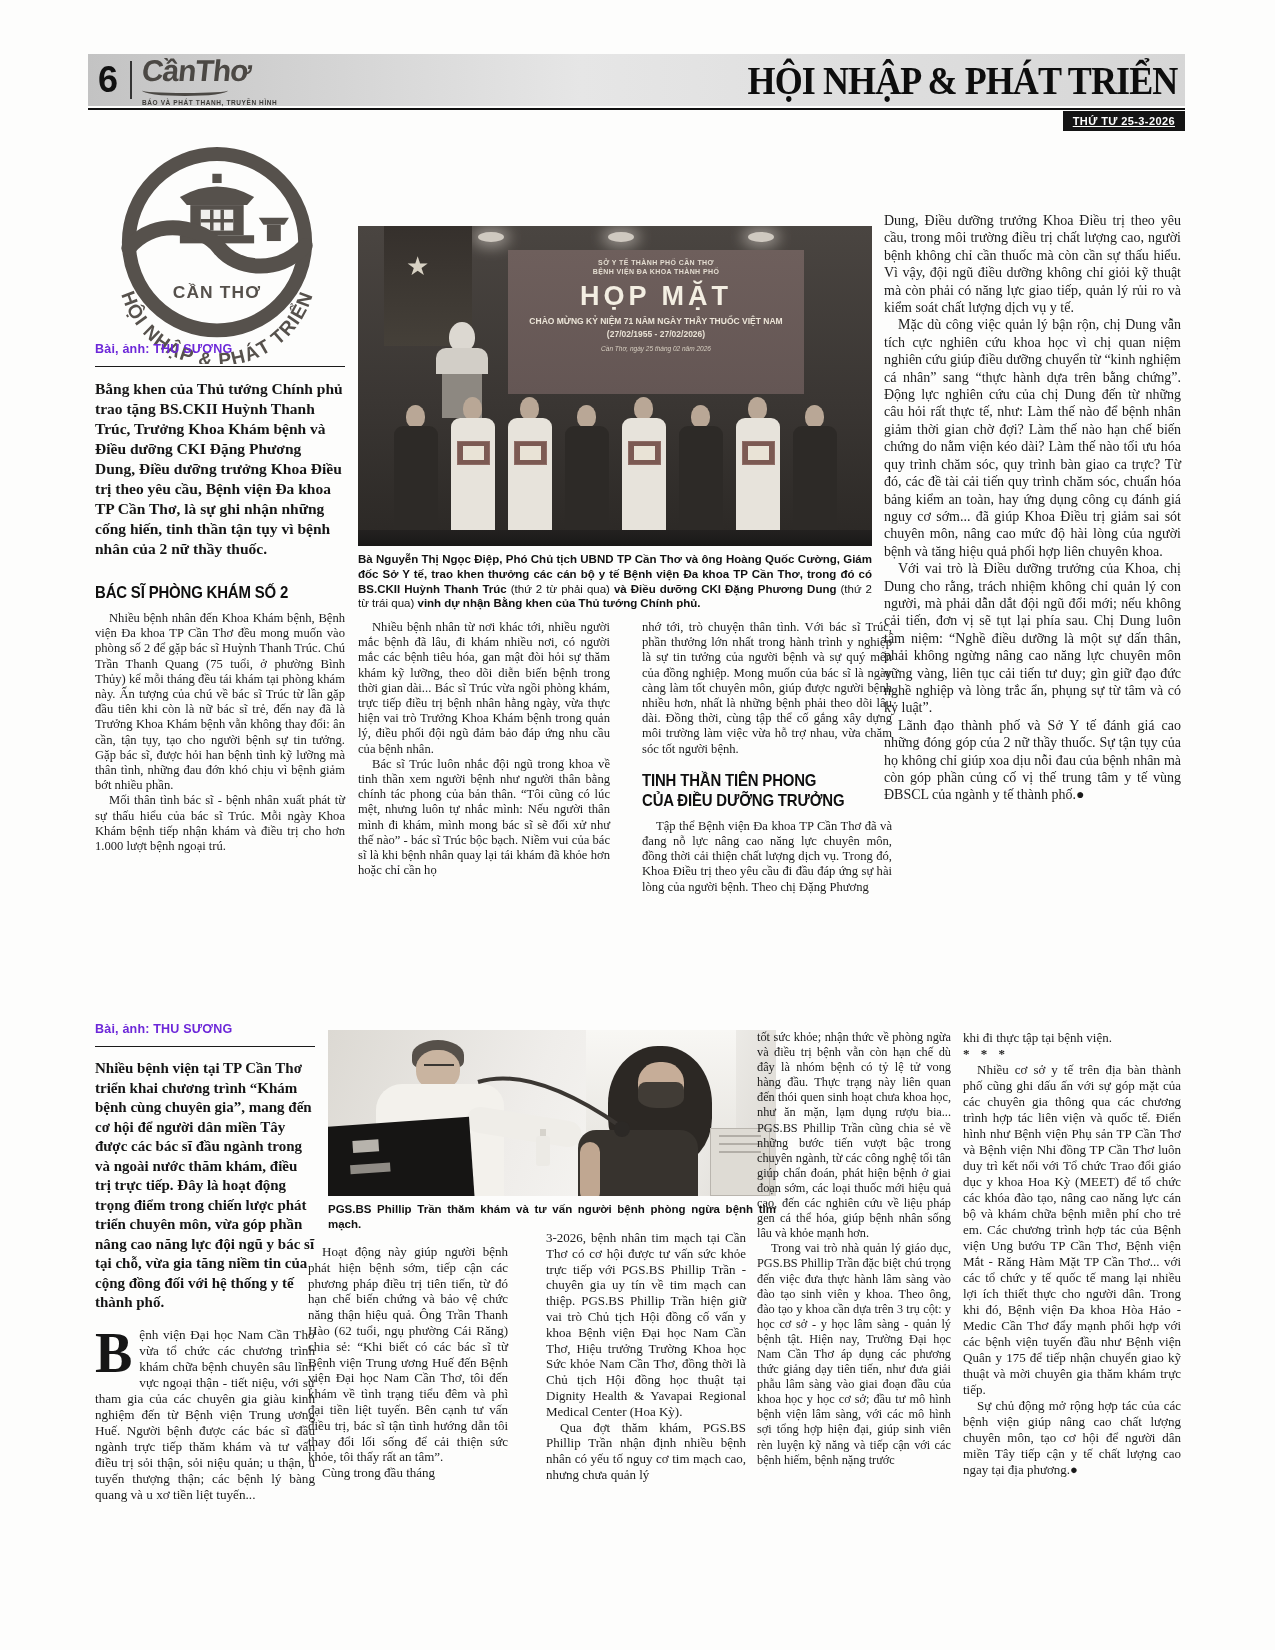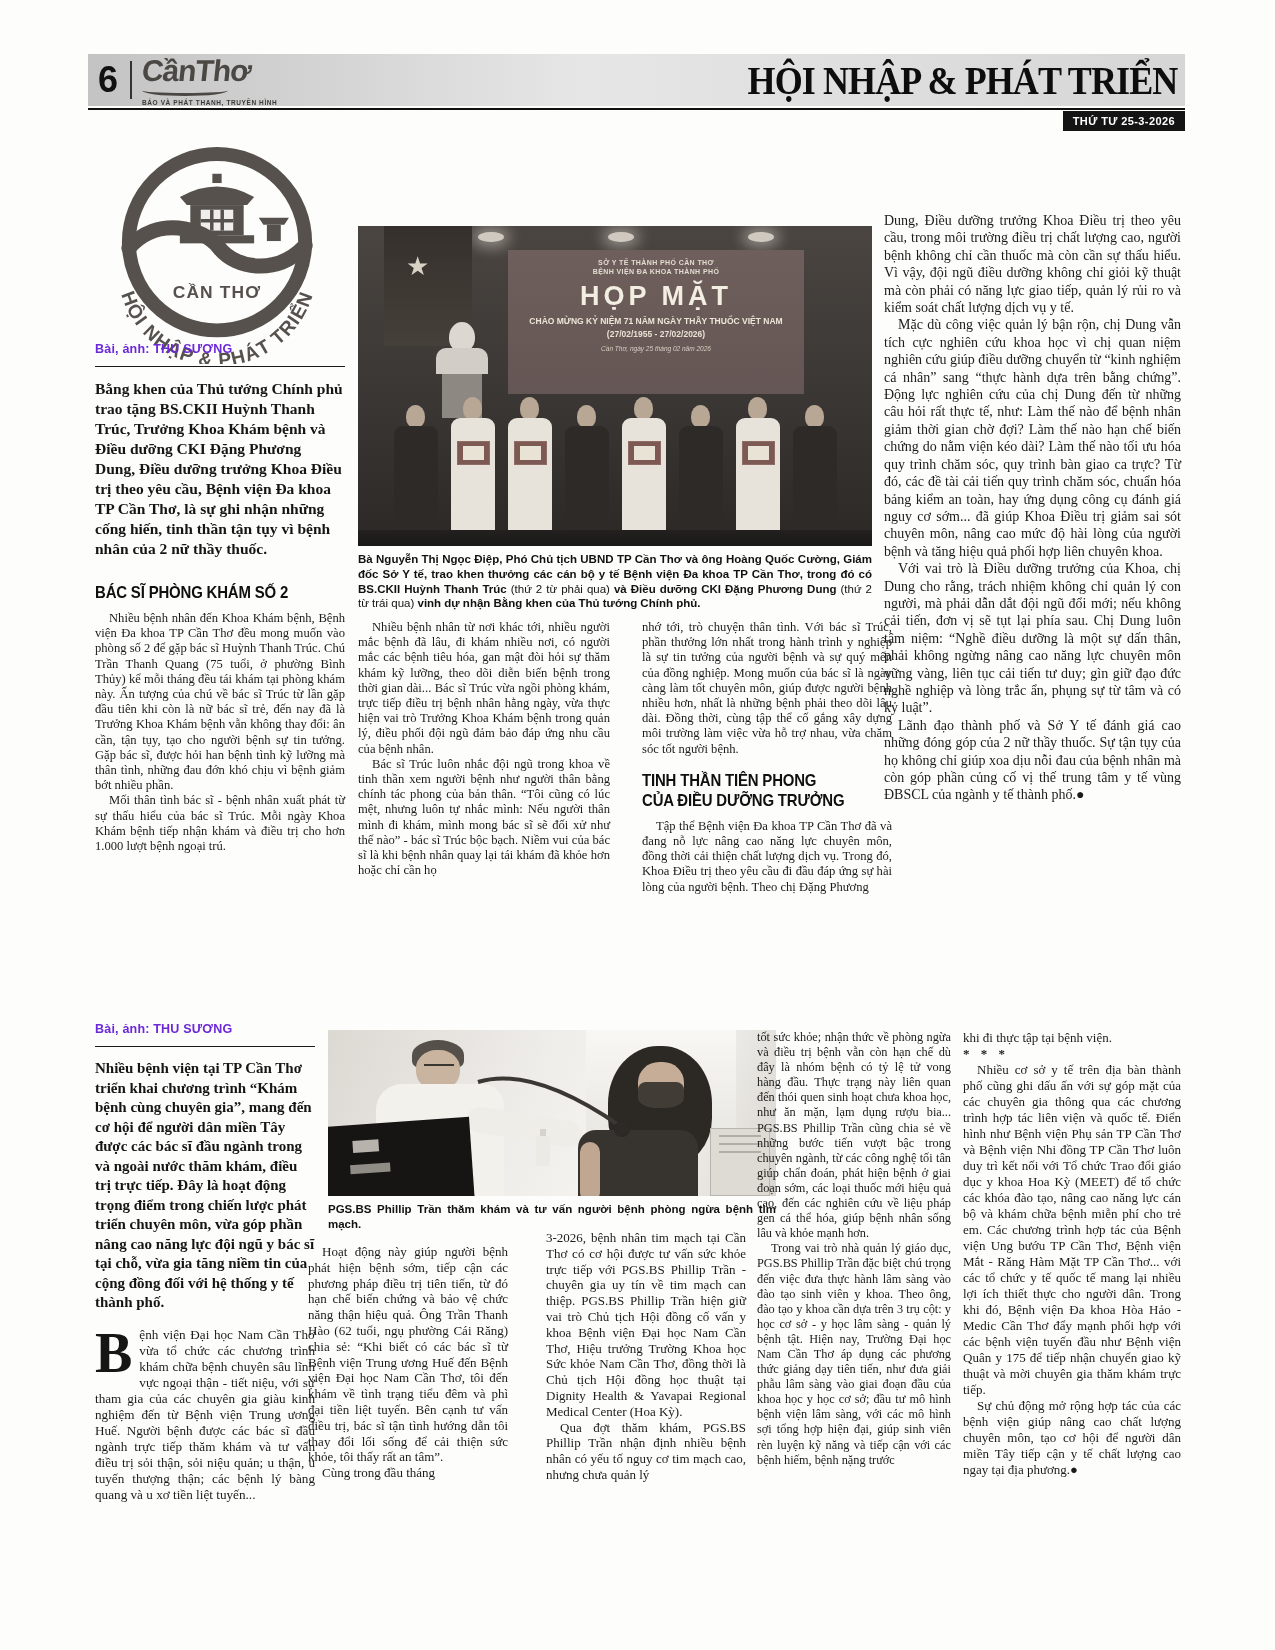--- a/index.html
+++ b/index.html
@@ -17,21 +17,21 @@
   .brand-name{font:900 30px "Liberation Sans",sans-serif;color:#4b4844;letter-spacing:-1px;
     transform:skewX(-6deg);}
   .brand-swoosh{width:86px;height:8px;border-bottom:3px solid #4b4844;border-radius:50%;margin-top:-3px;}
   .brand-tag{font:700 6.5px "Liberation Sans",sans-serif;color:#3c3a37;letter-spacing:.6px;margin-top:3px;}
   .section-title{margin-left:auto;font-family:"Liberation Serif",serif;font-weight:900;
     font-size:40px;color:#0d0d0d;letter-spacing:-1px;white-space:nowrap;
     transform:scaleX(.9);transform-origin:right center;padding-right:8px;}
   .header-rule{left:88px;top:108px;width:1097px;height:2px;background:#101010;}
   .date-box{top:111px;right:90px;height:20px;background:#141414;color:#fff;
     font:700 11px "Liberation Sans",sans-serif;display:flex;align-items:center;
-    padding:0 10px;letter-spacing:.4px;}
+    padding:0 10px;letter-spacing:.4px;text-decoration:underline;}
 
   
   .badge{left:98px;top:132px;width:238px;height:232px;}
 
   
   .byline{font:700 12.5px "Liberation Sans",sans-serif;color:#6d28d9;
     border-bottom:1.6px solid #1a1a1a;padding-bottom:10px;margin-bottom:12px;letter-spacing:.2px;}
   .lead{font-weight:700;font-size:15.5px;line-height:20px;color:#151515;}
   .subhead{font:900 17px "Liberation Sans",sans-serif;color:#0f0f0f;letter-spacing:-.2px;
     transform:scaleX(.88);transform-origin:left center;white-space:nowrap;line-height:20px;}

